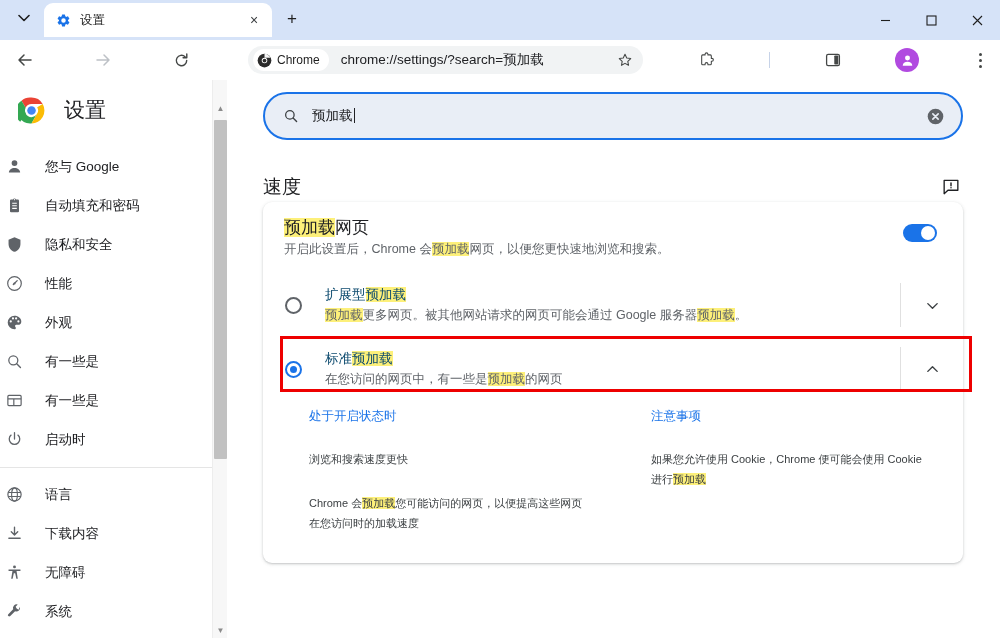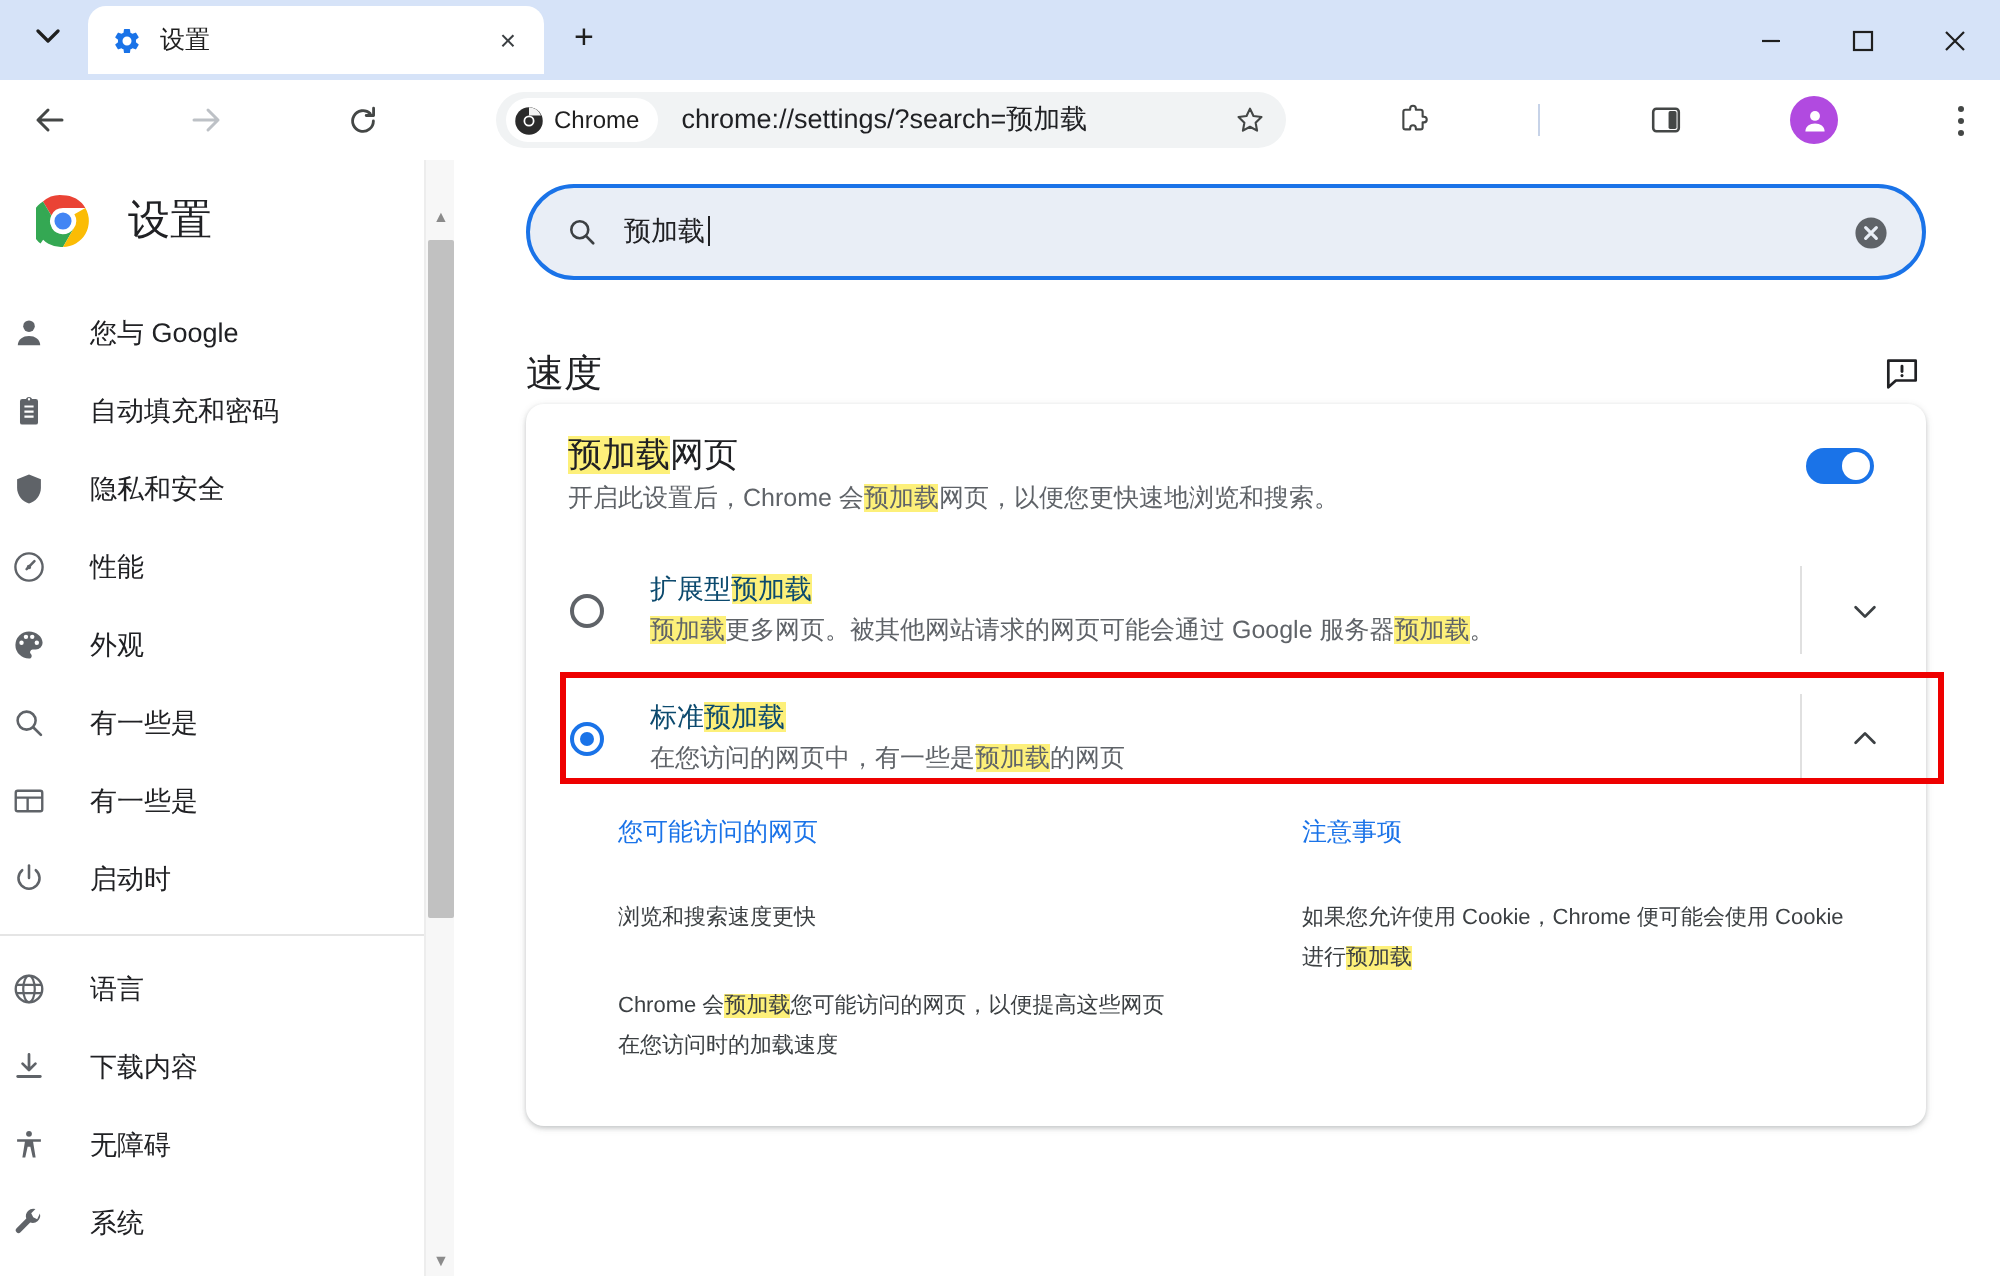--- a/index.html
+++ b/index.html
@@ -657,21 +657,21 @@
         <div class="row-sep"></div>
         <div class="expand-btn">
           <svg width="15" height="15" viewBox="0 0 16 16">
               <path d="M3 10 L8 5 L13 10" stroke="currentColor" stroke-width="1.5" fill="none" stroke-linecap="round" stroke-linejoin="round"></path>
             </svg>
         </div>
       </div>
 
       <div class="detail">
         <div class="detail-col">
-          <div class="detail-title">您可能访问的网页</div>
+          <div class="detail-title">处于开启状态时</div>
           <div class="detail-p">浏览和搜索速度更快</div>
           <div class="detail-p"><span>Chrome 会</span><mark class="hl">预加载</mark><span>您可能访问的网页，以便提高这些网页在您访问时的加载速度</span></div>
         </div>
         <div class="detail-col second">
           <div class="detail-title">注意事项</div>
           <div class="detail-p"><span>如果您允许使用 Cookie，Chrome 便可能会使用 Cookie 进行</span><mark class="hl">预加载</mark></div>
         </div>
       </div>
 
     </div>

